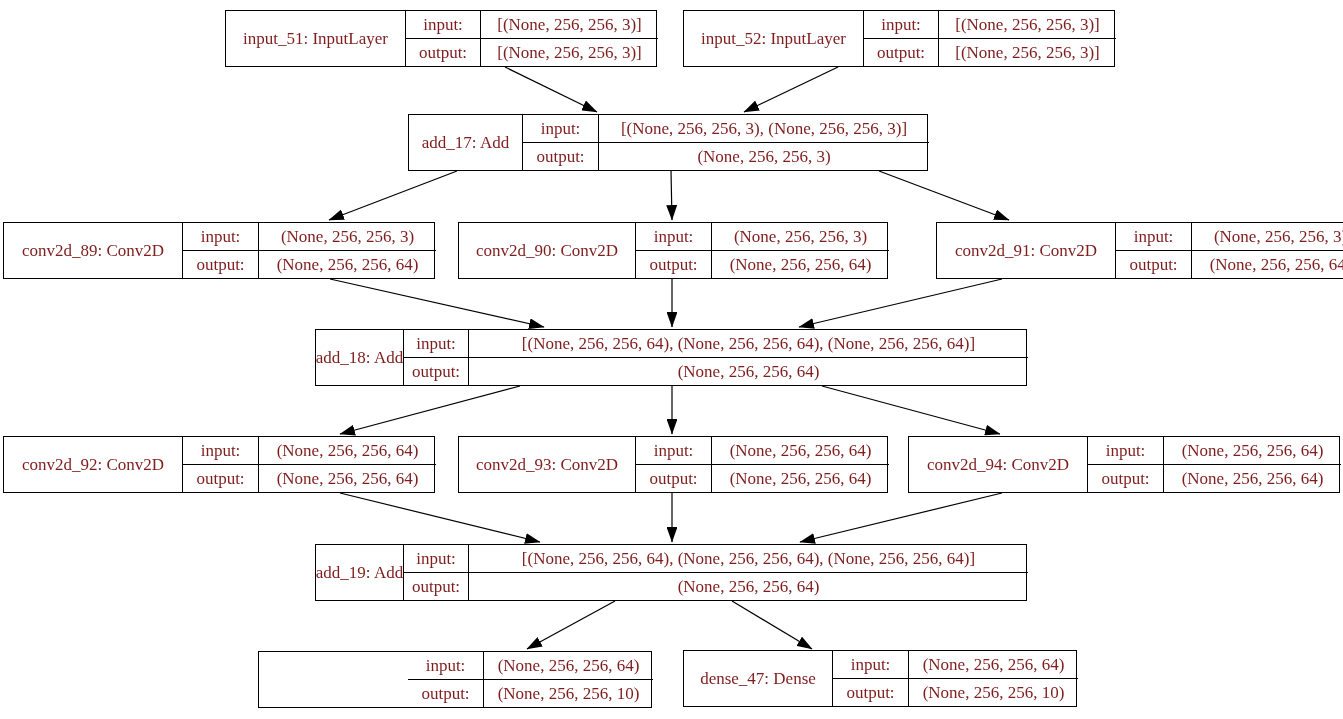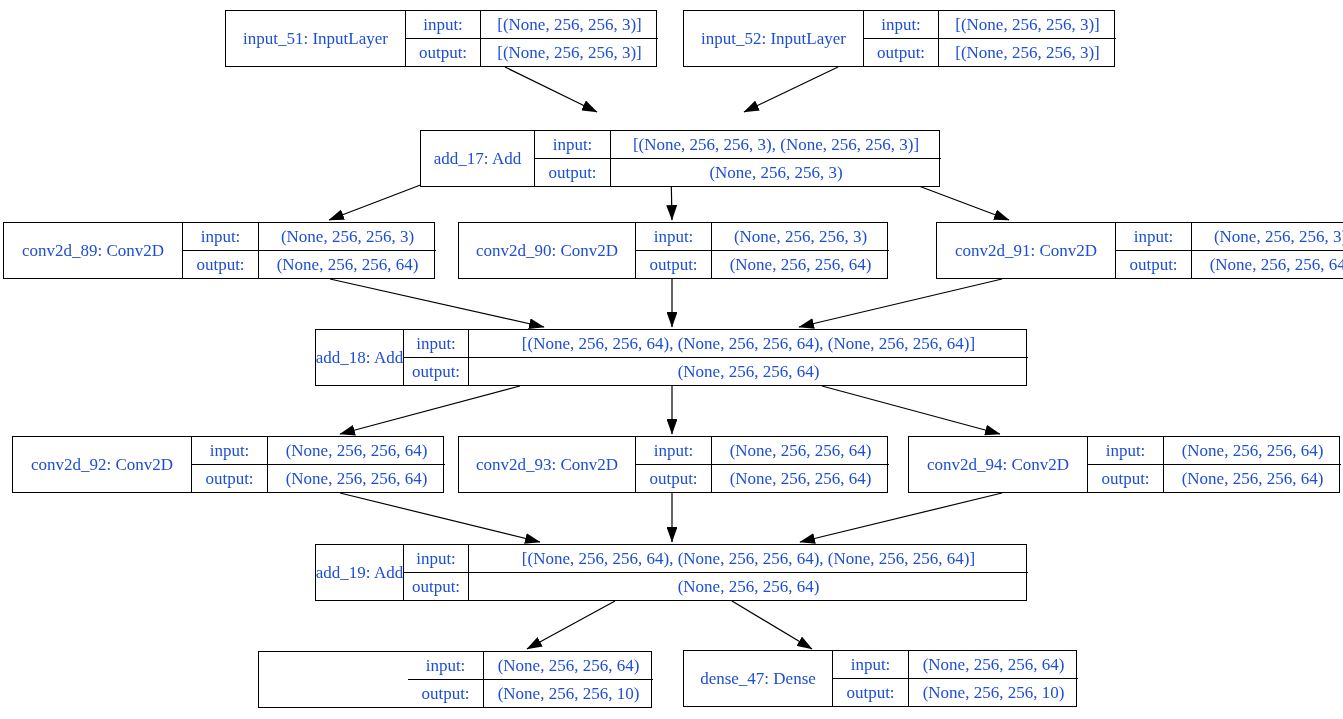--- a/index.html
+++ b/index.html
@@ -2,21 +2,21 @@
 <html><head>
 <meta charset="utf-8">
 <style>
   html, body { margin:0; padding:0; background:#ffffff; }
   .canvas {
     position:relative;
     width:1343px; height:719px;
     background:#ffffff;
     font-family:"Liberation Serif","DejaVu Serif",serif;
     font-size:17px;
-    color:#1d4ed8;
+    color:#7f1d1d;
     overflow:hidden;
   }
   svg.edges { position:absolute; left:0; top:0; z-index:1; }
   .node {
     position:absolute;
     display:grid;
     grid-template-rows:1fr 1fr;
     background:#ffffff;
     border:1px solid #000000;
     box-sizing:border-box;
@@ -72,21 +72,21 @@
       <div class="cell out-label">output:</div>
       <div class="cell out-value">[(None, 256, 256, 3)]</div>
     </div>
     <div class="node" style="left: 683px; top: 10px; width: 432px; height: 57px; grid-template-columns: 180px 74px 178px;">
       <div class="cell title">input_52: InputLayer</div>
       <div class="cell in-label">input:</div>
       <div class="cell in-value">[(None, 256, 256, 3)]</div>
       <div class="cell out-label">output:</div>
       <div class="cell out-value">[(None, 256, 256, 3)]</div>
     </div>
-    <div class="node" style="left: 420px; top: 114px; width: 520px; height: 57px; grid-template-columns: 114px 75px 331px; margin-top: 16px;">
+    <div class="node" style="left: 408px; top: 114px; width: 520px; height: 57px; grid-template-columns: 114px 75px 331px;">
       <div class="cell title">add_17: Add</div>
       <div class="cell in-label">input:</div>
       <div class="cell in-value">[(None, 256, 256, 3), (None, 256, 256, 3)]</div>
       <div class="cell out-label">output:</div>
       <div class="cell out-value">(None, 256, 256, 3)</div>
     </div>
     <div class="node" style="left: 3px; top: 222px; width: 432px; height: 57px; grid-template-columns: 179px 75px 178px;">
       <div class="cell title">conv2d_89: Conv2D</div>
       <div class="cell in-label">input:</div>
       <div class="cell in-value">(None, 256, 256, 3)</div>
@@ -107,21 +107,21 @@
       <div class="cell out-label">output:</div>
       <div class="cell out-value">(None, 256, 256, 64)</div>
     </div>
     <div class="node" style="left: 315px; top: 329px; width: 712px; height: 57px; grid-template-columns: 88px 64px 560px;">
       <div class="cell title">add_18: Add</div>
       <div class="cell in-label">input:</div>
       <div class="cell in-value">[(None, 256, 256, 64), (None, 256, 256, 64), (None, 256, 256, 64)]</div>
       <div class="cell out-label">output:</div>
       <div class="cell out-value">(None, 256, 256, 64)</div>
     </div>
-    <div class="node" style="left: 12px; top: 436px; width: 432px; height: 57px; grid-template-columns: 179px 75px 178px;">
+    <div class="node" style="left: 3px; top: 436px; width: 432px; height: 57px; grid-template-columns: 179px 75px 178px;">
       <div class="cell title">conv2d_92: Conv2D</div>
       <div class="cell in-label">input:</div>
       <div class="cell in-value">(None, 256, 256, 64)</div>
       <div class="cell out-label">output:</div>
       <div class="cell out-value">(None, 256, 256, 64)</div>
     </div>
     <div class="node" style="left: 458px; top: 436px; width: 430px; height: 57px; grid-template-columns: 177px 75px 178px;">
       <div class="cell title">conv2d_93: Conv2D</div>
       <div class="cell in-label">input:</div>
       <div class="cell in-value">(None, 256, 256, 64)</div>

